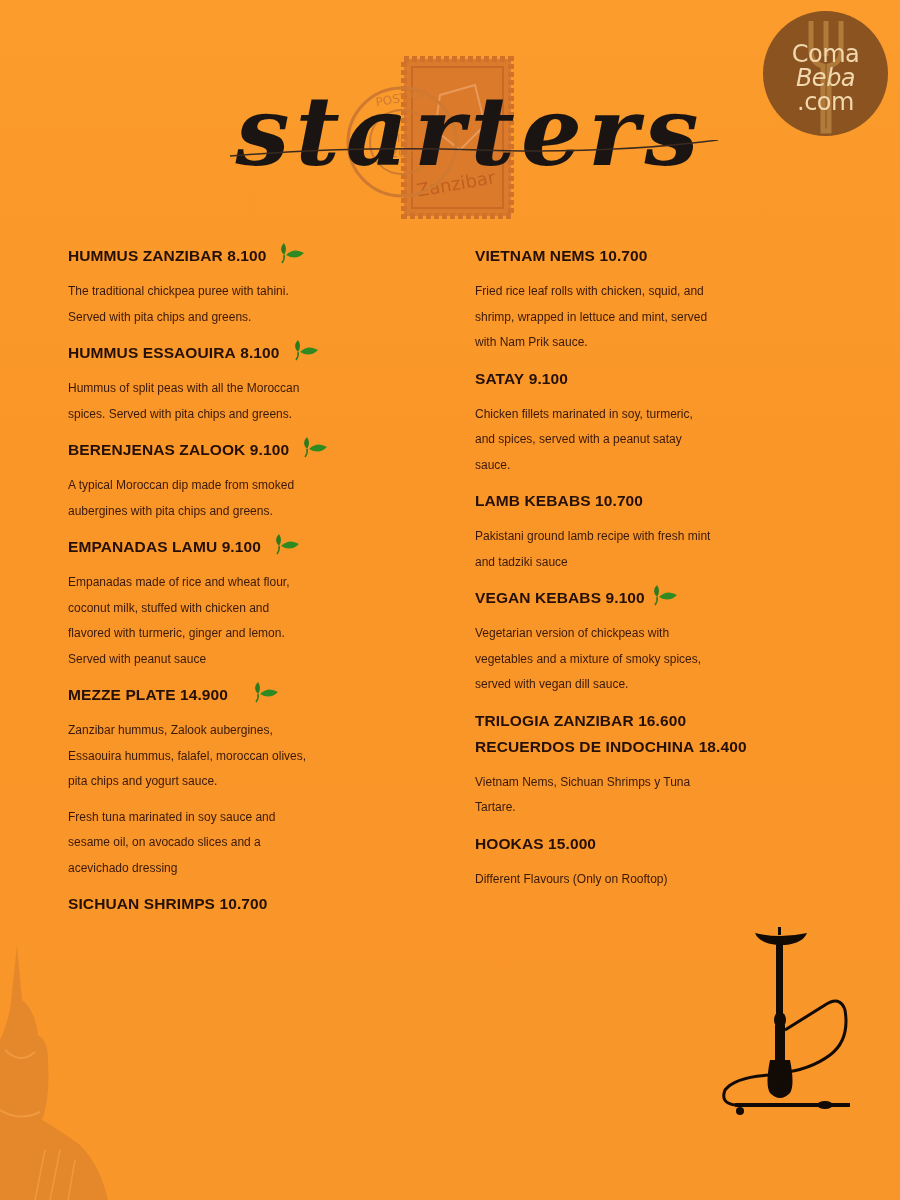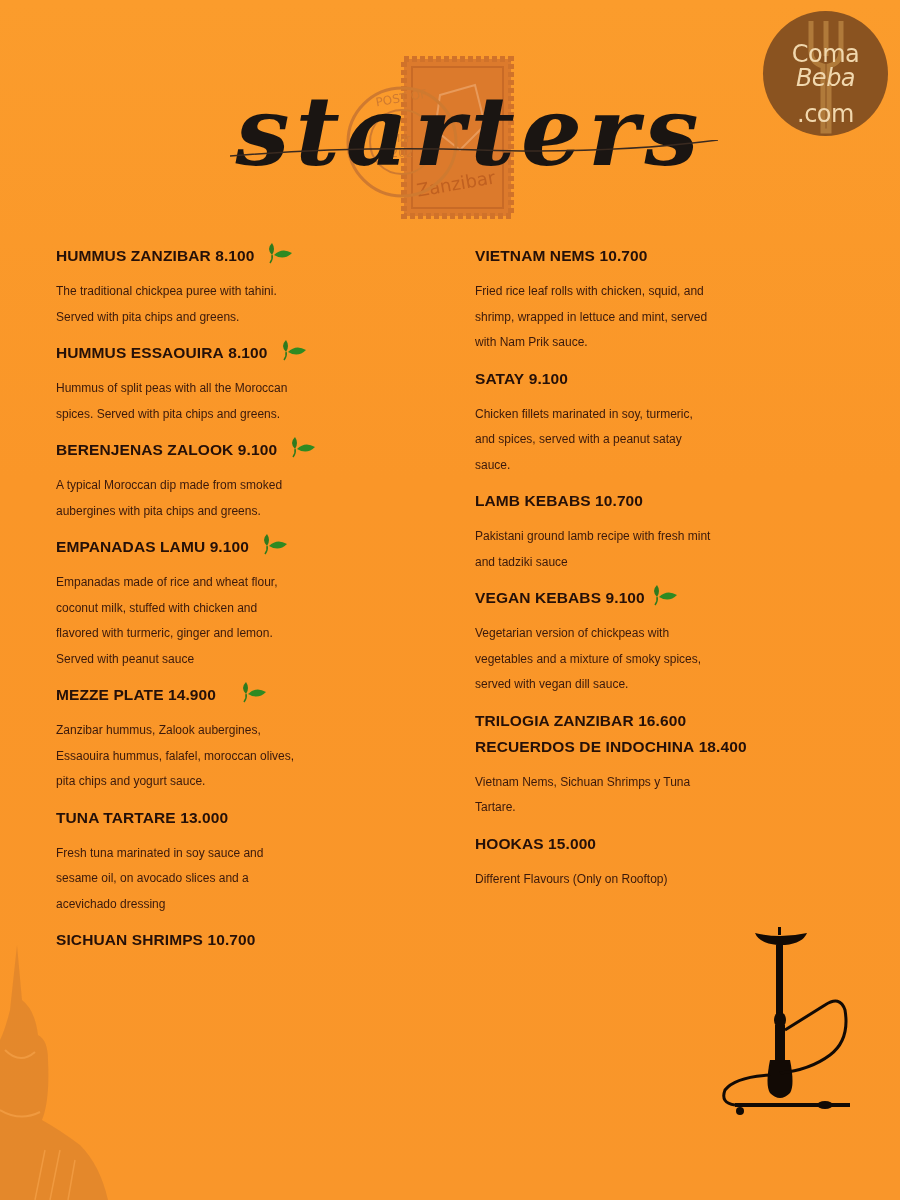--- a/index.html
+++ b/index.html
@@ -29,21 +29,21 @@
   }
   .logo svg { position: absolute; left: 0; top: 0; }
   .logo-text {
     position: absolute; left: 0; width: 125px; text-align: center;
     color: #f1d8ae; font-size: 24px; line-height: 23px; font-family: "DejaVu Sans", sans-serif;
     letter-spacing: -0.5px;
   }
 
   
   .col { position: absolute; top: 243px; }
-  .col-left { left: 56px; width: 370px; }
+  .col-left { left: 68px; width: 370px; }
   .col-right { left: 475px; width: 380px; }
 
   .item-head {
     display: flex; align-items: center;
     font-weight: bold; font-size: 15.5px; letter-spacing: 0.1px;
     color: #251008; height: 26px; margin: 0;
   }
   .item-head .leaf { margin-left: 10px; width: 30px; height: 24px; margin-top: -6px; }
   .item-desc {
     font-size: 12px; line-height: 25.5px; color: #3a190b;
@@ -84,21 +84,21 @@
     <path d="M0 16 Q120 6 250 10 Q380 14 488 0" stroke="#3a2a20" stroke-width="1.5" fill="none"></path>
   </svg>
 
   <div class="logo">
     <svg width="125" height="125" viewBox="0 0 125 125">
       <path d="M48 10 L48 40 Q48 52 60 55 L60 120 L66 120 L66 55 Q78 52 78 40 L78 10" stroke="#b07a3a" stroke-width="5" fill="none"></path>
       <path d="M63 10 L63 45" stroke="#b07a3a" stroke-width="5"></path>
     </svg>
     <div class="logo-text" style="top:32px;">Coma</div>
     <div class="logo-text" style="top:56px;font-style:italic;">Beba</div>
-    <div class="logo-text" style="top:92px;">.com</div>
+    <div class="logo-text" style="top:80px;">.com</div>
   </div>
 
   <div class="col col-left">
     <div>
       <div class="item-head">
         <span>HUMMUS ZANZIBAR</span>&nbsp;<span>8.100</span>
         <svg class="leaf" viewBox="0 0 30 24">
             <path d="M8 2 Q2 8 8 14 Q12 8 8 2Z" fill="#2f7a1e"></path>
             <path d="M10 14 Q18 6 28 12 Q20 20 10 14Z" fill="#2f8a22"></path>
             <path d="M8 14 Q9 18 6 22" stroke="#2f7a1e" stroke-width="1.5" fill="none"></path>
@@ -152,23 +152,20 @@
             <path d="M8 2 Q2 8 8 14 Q12 8 8 2Z" fill="#2f7a1e"></path>
             <path d="M10 14 Q18 6 28 12 Q20 20 10 14Z" fill="#2f8a22"></path>
             <path d="M8 14 Q9 18 6 22" stroke="#2f7a1e" stroke-width="1.5" fill="none"></path>
           </svg>
       </div>
       <div class="item-desc">Zanzibar hummus, Zalook aubergines,
 Essaouira hummus, falafel, moroccan olives,
 pita chips and yogurt sauce.</div>
     </div>
     <div>
-      <div class="item-head">
-        <span>TUNA TARTARE</span>&nbsp;<span>13.000</span>
-      </div>
       <div class="item-desc">Fresh tuna marinated in soy sauce and
 sesame oil, on avocado slices and a
 acevichado dressing</div>
     </div>
     <div>
       <div class="item-head">
         <span>SICHUAN SHRIMPS</span>&nbsp;<span>10.700</span>
       </div>
     </div>
   </div>

